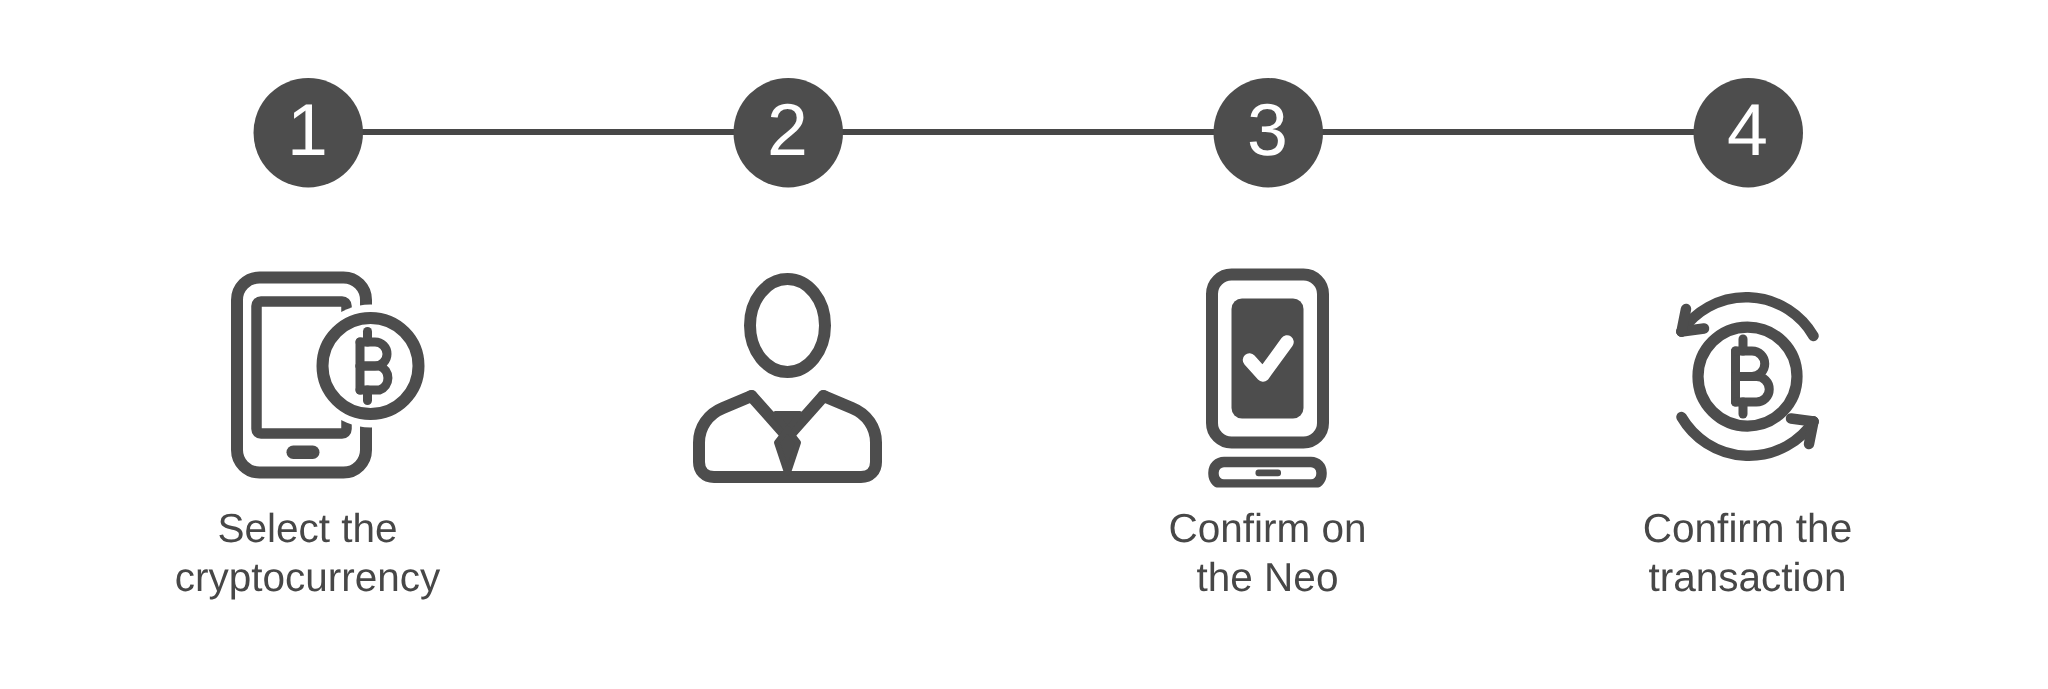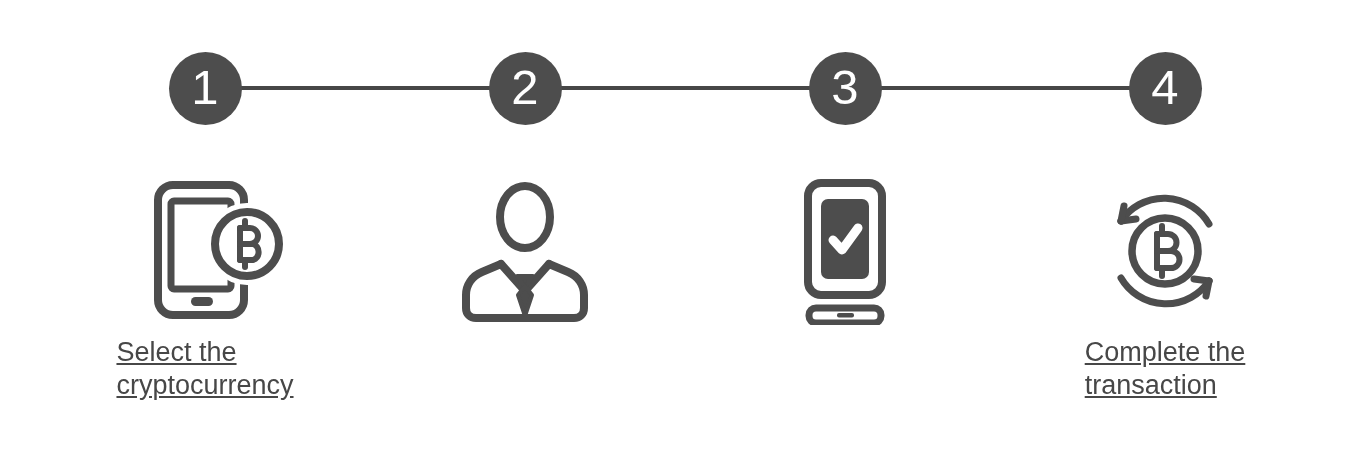--- a/index.html
+++ b/index.html
@@ -59,26 +59,25 @@
     margin-top: 50px;
     width: 150px;
     height: 150px;
     display: flex;
     align-items: center;
     justify-content: center;
   }
   .step-icon-box.shift-right svg { transform: translateX(9px); }
   .step-label {
     margin-top: 11px;
-    text-align: left;
+    text-align: center;
     white-space: pre-line;
     color: #474747;
     font-size: 27px;
     line-height: 33px;
-    text-decoration: underline;
   }
   svg { display: block; }
 </style>
 </head>
 <body>
 
 <div class="canvas">
 
   <div class="connector-line"></div>
 
@@ -138,20 +137,22 @@
         <svg viewBox="0 0 140 150" width="140" height="150">
           <g fill="none" stroke="#4d4d4d" stroke-width="8" stroke-linejoin="round">
             <rect x="33" y="8" width="74" height="112" rx="13"></rect>
             <rect x="34" y="133" width="72" height="15" rx="7" stroke-width="7"></rect>
           </g>
           <rect x="46" y="24" width="48" height="80" rx="7" fill="#4d4d4d"></rect>
           <path d="M 58 65 L 67 75 L 83 53" fill="none" stroke="#ffffff" stroke-width="9" stroke-linecap="round" stroke-linejoin="round"></path>
           <rect x="62" y="138" width="17" height="4.5" rx="2" fill="#4d4d4d"></rect>
         </svg>
       </div>
+      <div class="step-label">Confirm on
+the Neo</div>
     </div>
 
     <div class="step-col">
       <div class="step-circle">
         <span class="step-number">4</span>
       </div>
       <div class="step-icon-box">
         <svg viewBox="0 0 140 150" width="140" height="150">
           <circle cx="70" cy="76" r="33" fill="none" stroke="#4d4d4d" stroke-width="7.5"></circle>
           <g fill="none" stroke="#4d4d4d" stroke-width="6" stroke-linecap="round" stroke-linejoin="round">
@@ -164,18 +165,18 @@
           <g fill="none" stroke="#4d4d4d" stroke-width="7" stroke-linecap="round" stroke-linejoin="round">
             <path d="M 114 49 A 52 52 0 0 0 26 46"></path>
             <path d="M 26 46 L 41 44"></path>
             <path d="M 26 46 L 29 31"></path>
             <path d="M 26 103 A 52 52 0 0 0 114 106"></path>
             <path d="M 114 106 L 99 104"></path>
             <path d="M 114 106 L 111 121"></path>
           </g>
         </svg>
       </div>
-      <div class="step-label">Complete the
+      <div class="step-label">Confirm the
 transaction</div>
     </div>
 
   </div>
 </div>
 
 </body></html>

